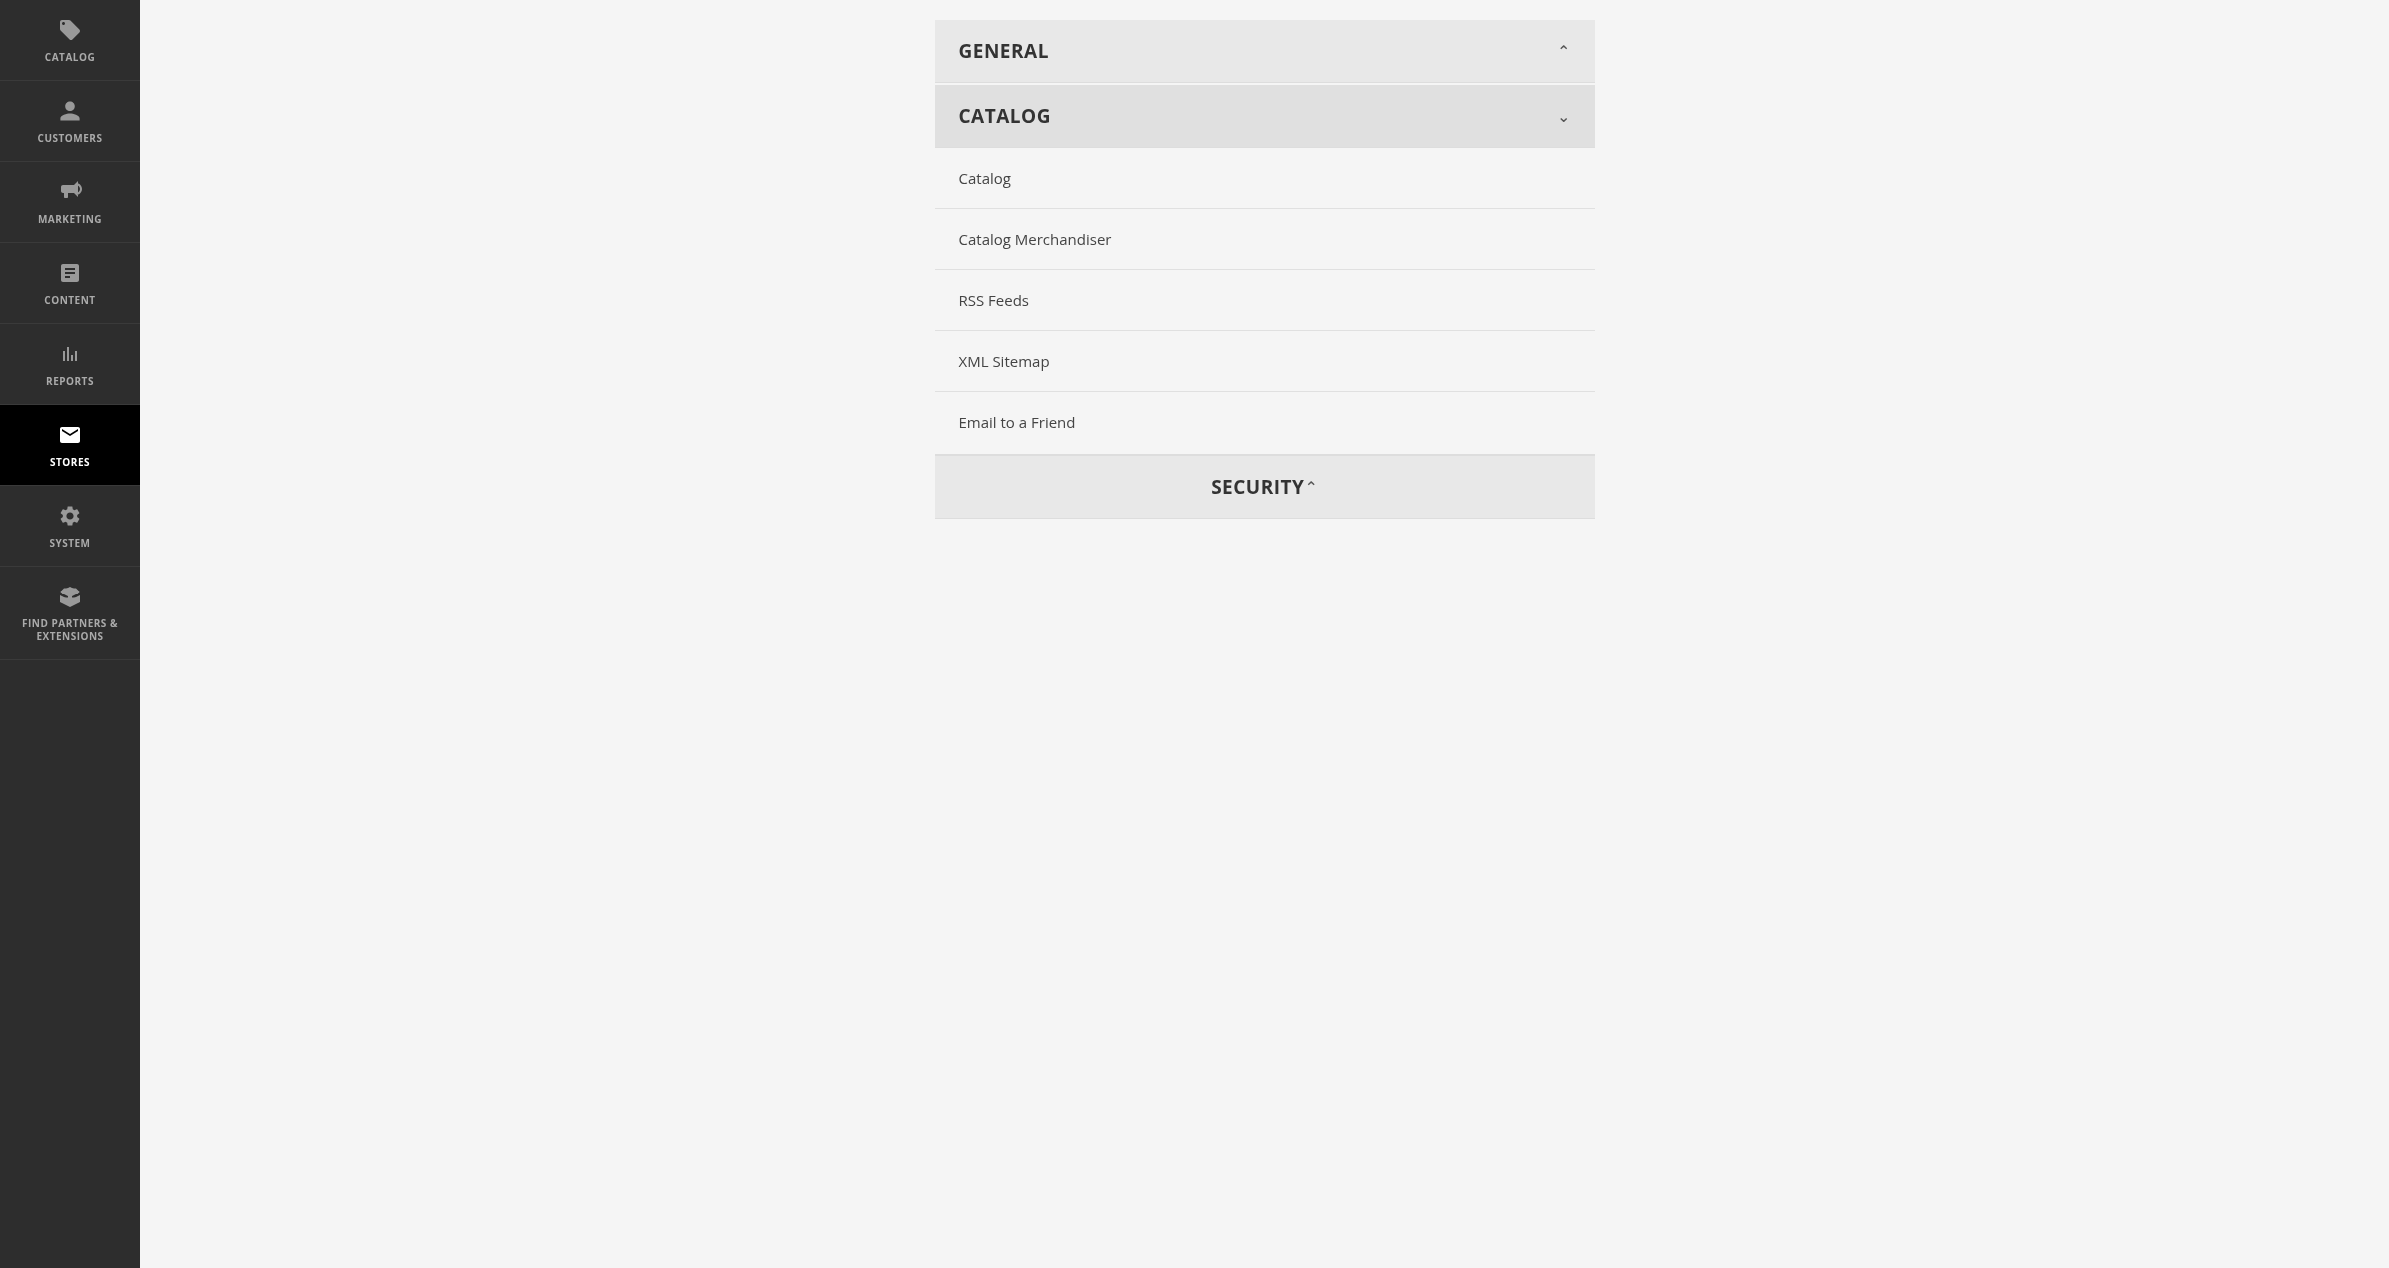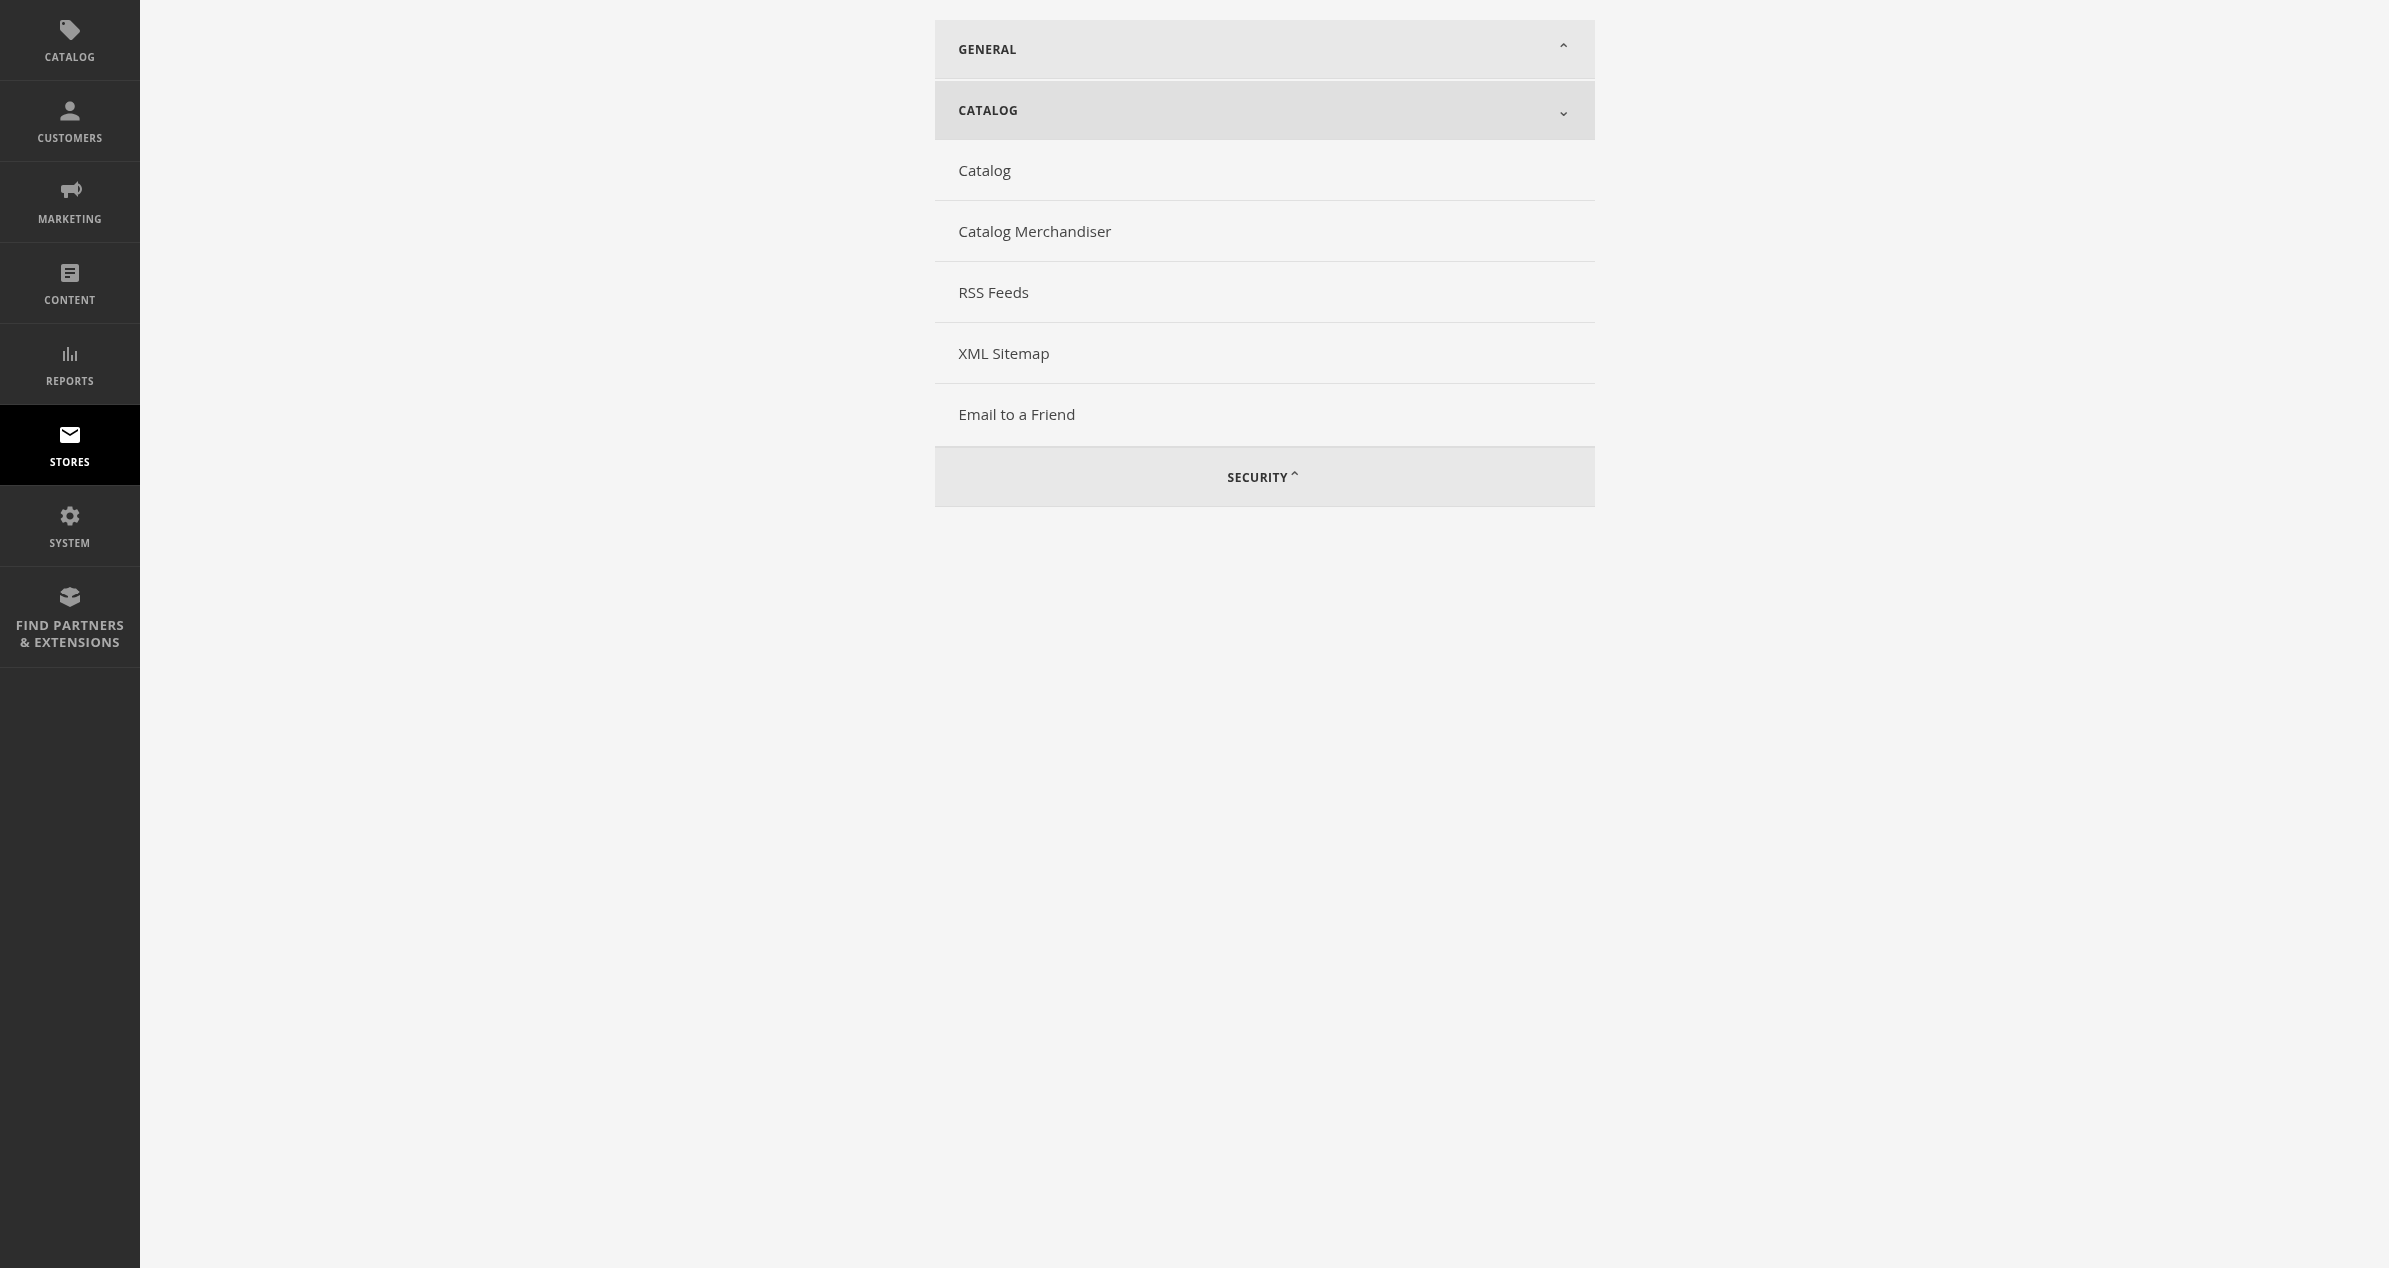--- a/index.html
+++ b/index.html
@@ -80,21 +80,21 @@
       background: #e8e8e8;
       padding: 18px 24px;
       display: flex;
       justify-content: space-between;
       align-items: center;
       cursor: pointer;
       border-bottom: 1px solid #ddd;
     }
 
     .accordion-header-title {
-      font-size: 12px;
+      font-size: 19px;
       font-weight: 700;
       letter-spacing: 0.5px;
       color: #333;
       text-transform: uppercase;
     }
 
     .accordion-chevron {
       font-size: 16px;
       color: #555;
     }
@@ -214,21 +214,21 @@
     <span class="sidebar-label">SYSTEM</span>
   </div>
 
   <div class="sidebar-item">
     <span class="sidebar-icon">
       <svg width="24" height="24" viewBox="0 0 24 24" fill="#999">
         <path d="M21 6.5l-3-3H6L3 6.5v1l1.5 1.5h15L21 7.5v-1zm-9 12l-6-6h4V9h4v3.5h4l-6 6z"></path>
         <path d="M12 2L2 7l10 5 10-5-10-5zm0 13L2 10v7l10 5 10-5v-7l-10 5z"></path>
       </svg>
     </span>
-    <span class="sidebar-label" style="font-size:13px; text-align:center; line-height:1.3;">FIND PARTNERS &amp; EXTENSIONS</span>
+    <span class="sidebar-label" style="font-size:10px; text-align:center; line-height:1.3;">FIND PARTNERS &amp; EXTENSIONS</span>
   </div>
 
 </nav>
 
 <main class="main-content">
   <div class="accordion-container">
 
     <div class="accordion-section">
       <div class="accordion-header">
         <span class="accordion-header-title">GENERAL</span>

